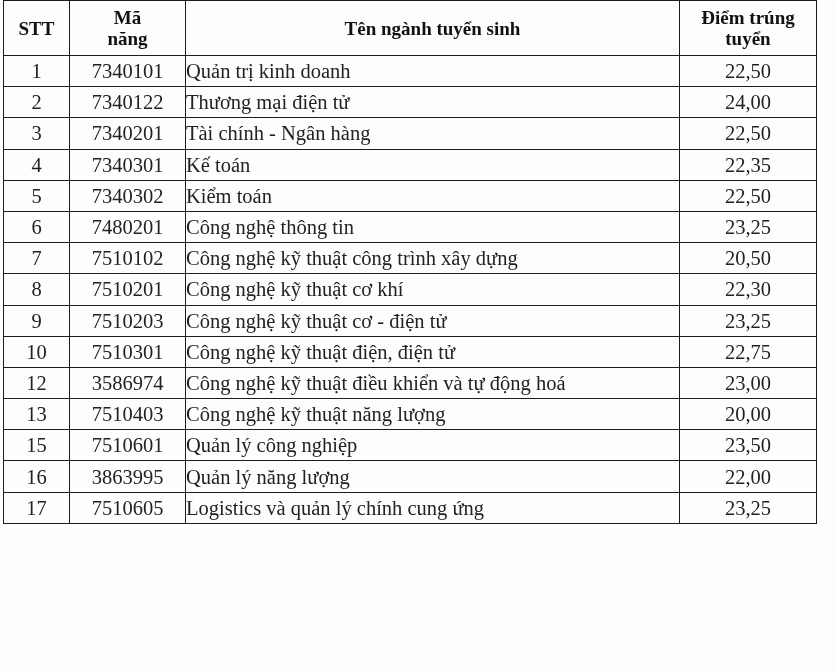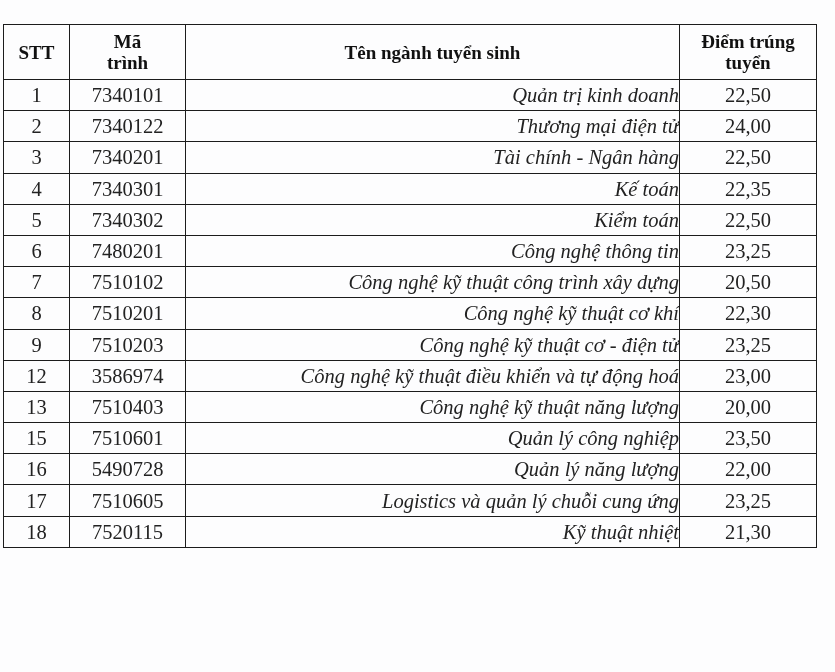--- a/index.html
+++ b/index.html
@@ -19,21 +19,21 @@
       position: absolute;
       left: 0;
       top: 0;
       width: 835px;
       height: 672px;
       background: #fdfdfe;
     }
     table.scores {
       position: absolute;
       left: 3px;
-      top: 24px;
+      top: 0;
       border-collapse: collapse;
       table-layout: fixed;
       width: 813px;
     }
     table.scores th,
     table.scores td {
       border: 1.5px solid #1c1c1c;
       padding: 0;
       overflow: hidden;
       white-space: nowrap;
@@ -52,40 +52,40 @@
       font-size: 20.5px;
       line-height: 30px;
       vertical-align: middle;
       color: #222;
     }
     col.c-stt   { width: 66px; }
     col.c-code  { width: 116px; }
     col.c-name  { width: 494px; }
     col.c-score { width: 137px; }
     td.stt, td.code, td.score { text-align: center; }
-    td.name { text-align: right; padding-left: 7px; font-style: italic; }
+    td.name { text-align: left; padding-left: 7px; }
     .hdr-line { display: block; }
   </style>
 </head>
 <body>
 
 <div class="sheet">
   <table class="scores">
     <colgroup>
       <col class="c-stt">
       <col class="c-code">
       <col class="c-name">
       <col class="c-score">
     </colgroup>
     <thead>
       <tr>
         <th>STT</th>
         <th>
           <span class="hdr-line">Mã</span>
-          <span class="hdr-line">trình</span>
+          <span class="hdr-line">năng</span>
         </th>
         <th>Tên ngành tuyển sinh</th>
         <th>
           <span class="hdr-line">Điểm trúng</span>
           <span class="hdr-line">tuyển</span>
         </th>
       </tr>
     </thead>
     <tbody>
       <tr>
@@ -136,50 +136,50 @@
         <td class="name">Công nghệ kỹ thuật cơ khí</td>
         <td class="score">22,30</td>
       </tr>
       <tr>
         <td class="stt">9</td>
         <td class="code">7510203</td>
         <td class="name">Công nghệ kỹ thuật cơ - điện tử</td>
         <td class="score">23,25</td>
       </tr>
       <tr>
+        <td class="stt">10</td>
+        <td class="code">7510301</td>
+        <td class="name">Công nghệ kỹ thuật điện, điện tử</td>
+        <td class="score">22,75</td>
+      </tr>
+      <tr>
         <td class="stt">12</td>
         <td class="code">3586974</td>
         <td class="name">Công nghệ kỹ thuật điều khiển và tự động hoá</td>
         <td class="score">23,00</td>
       </tr>
       <tr>
         <td class="stt">13</td>
         <td class="code">7510403</td>
         <td class="name">Công nghệ kỹ thuật năng lượng</td>
         <td class="score">20,00</td>
       </tr>
       <tr>
         <td class="stt">15</td>
         <td class="code">7510601</td>
         <td class="name">Quản lý công nghiệp</td>
         <td class="score">23,50</td>
       </tr>
       <tr>
         <td class="stt">16</td>
-        <td class="code">5490728</td>
+        <td class="code">3863995</td>
         <td class="name">Quản lý năng lượng</td>
         <td class="score">22,00</td>
       </tr>
       <tr>
         <td class="stt">17</td>
         <td class="code">7510605</td>
-        <td class="name">Logistics và quản lý chuỗi cung ứng</td>
+        <td class="name">Logistics và quản lý chính cung ứng</td>
         <td class="score">23,25</td>
-      </tr>
-      <tr>
-        <td class="stt">18</td>
-        <td class="code">7520115</td>
-        <td class="name">Kỹ thuật nhiệt</td>
-        <td class="score">21,30</td>
       </tr>
     </tbody>
   </table>
 </div>
 
 </body></html>

